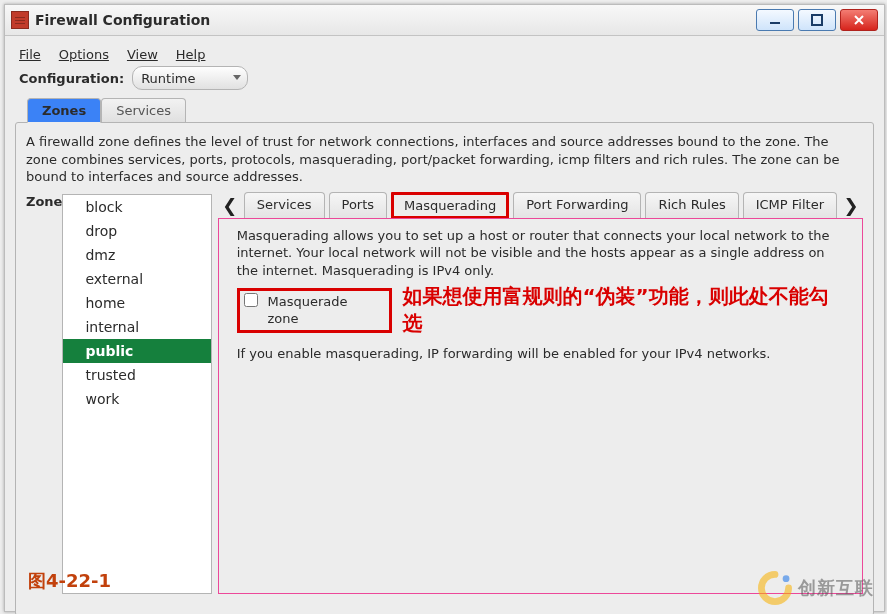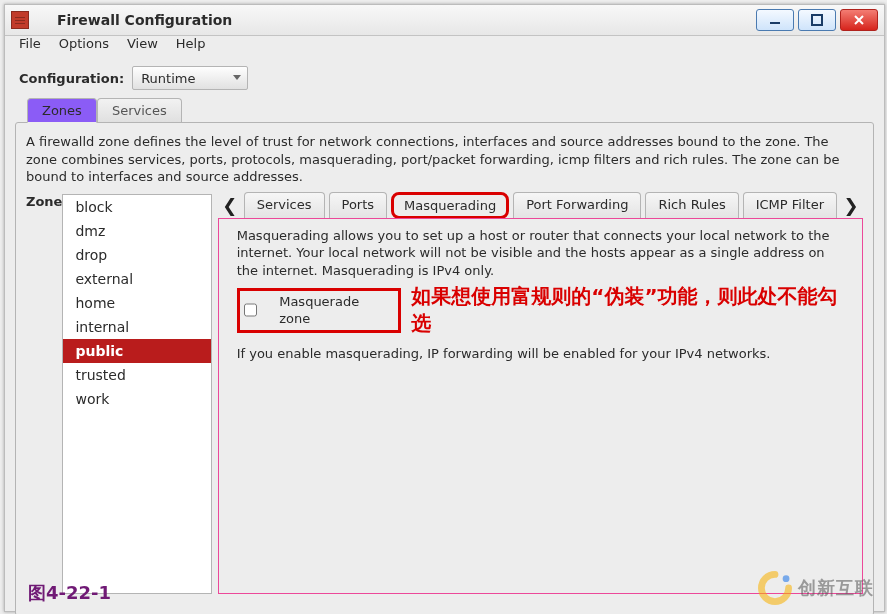--- a/index.html
+++ b/index.html
@@ -40,21 +40,20 @@
     position: absolute;
     inset: 3px;
     background:
       linear-gradient(#8a2a1d,#8a2a1d) 0 2px/100% 1px no-repeat,
       linear-gradient(#8a2a1d,#8a2a1d) 0 5px/100% 1px no-repeat,
       linear-gradient(#8a2a1d,#8a2a1d) 0 8px/100% 1px no-repeat;
   }
   .titlebar .title {
     font-weight: bold;
     font-size: 14px;
-    margin-left: 22px;
   }
   .titlebar .spacer { flex: 1; }
   .winbtn {
     width: 36px; height: 20px;
     margin-left: 4px;
     border: 1px solid #4a7ab0;
     border-radius: 3px;
     background: linear-gradient(to bottom,#f4f9ff,#cfe4fb);
     display: flex; align-items: center; justify-content: center;
     font-size: 12px; font-weight: bold;
@@ -63,40 +62,41 @@
   }
   .winbtn.close {
     border-color: #b0221d;
     background: linear-gradient(to bottom,#f37d73,#d6241c);
     color: #fff;
   }
   
   .menubar {
     height: 26px;
     display: flex;
-    align-items: flex-start;
+    align-items: flex-end;
     padding-left: 14px;
     gap: 18px;
+    text-decoration: underline;
   }
   .menubar span { cursor: pointer; }
   
   .configrow {
     height: 32px;
     display: flex;
     align-items: center;
     padding-left: 14px;
     gap: 8px;
   }
   .configrow .label { font-weight: bold; }
   .combobox {
     height: 22px;
     min-width: 88px;
     background: linear-gradient(to bottom,#fefefe,#e1e1e1);
     border: 1px solid #b4b4b4;
-    border-radius: 2px;
+    border-radius: 10px;
     display: flex; align-items: center;
     padding: 0 18px 0 8px;
     position: relative;
     cursor: pointer;
   }
   .combobox::after {
     content: "";
     position: absolute;
     right: 6px; top: 50%;
     margin-top: -3px;
@@ -120,24 +120,24 @@
     padding: 4px 14px;
     background: linear-gradient(to bottom,#fbfbfb,#e9e9e9);
     border: 1px solid #b4b4b4;
     border-bottom: none;
     border-top-left-radius: 4px;
     border-top-right-radius: 4px;
     cursor: pointer;
     position: relative;
   }
   .tab.active {
-    background: #8b5cf6;
+    background: #3b82f6;
     border-bottom: 1px solid #ededed;
     margin-bottom: -1px;
-    font-weight: normal;
+    font-weight: bold;
   }
   .tab.inactive {
     color: #555;
     background: linear-gradient(to bottom,#f2f2f2,#e0e0e0);
   }
   .notebook-page {
     border: 1px solid #b4b4b4;
     border-radius: 3px;
     background: #ededed;
     padding: 10px 10px 10px 10px;
@@ -162,27 +162,27 @@
     font-weight: bold;
     margin-bottom: 2px;
   }
   .zone-list {
     flex: 1;
     border: 1px solid #b4b4b4;
     background: #fff;
     overflow: auto;
   }
   .zone-item {
-    padding: 2px 12px;
+    padding: 2px 22px;
     cursor: pointer;
     font-size: 14px;
     line-height: 20px;
   }
   .zone-item.selected {
-    background: #b91c1c;
+    background: #15803d;
     color: #fff;
     font-weight: bold;
   }
   
   .right-col {
     flex: 1;
     display: flex;
     flex-direction: column;
   }
   .inner-tab-strip {
@@ -215,21 +215,21 @@
     border-bottom: none;
     border-top-left-radius: 4px;
     border-top-right-radius: 4px;
     cursor: pointer;
     font-size: 13px;
     white-space: nowrap;
   }
   .inner-tab.active {
     border: 3px solid #d90000;
     border-bottom: 3px solid #d90000;
-    border-radius: 8px;
+    border-radius: 1px;
     padding: 3px 10px;
     background: #ededed;
   }
   .inner-page {
     border: 1px solid #ec4899;
     background: #ededed;
     padding: 8px 18px;
     flex: 1;
     margin-top: -1px;
     line-height: 1.35;
@@ -237,37 +237,37 @@
   .masq-check-row {
     display: flex;
     align-items: center;
     gap: 10px;
     margin: 4px 0 8px 0;
   }
   .masq-box {
     border: 3px solid #d90000;
     padding: 2px 8px 2px 4px;
     display: inline-flex;
-    align-items: center;
-    gap: 22px;
+    align-items: flex-start;
+    gap: 10px;
   }
   .masq-box input[type=checkbox] {
     width: 14px; height: 14px;
     margin: 0;
   }
   .red-note {
     color: #d90000;
     font-weight: bold;
     font-size: 20px;
   }
   .figure-caption {
     position: absolute;
     left: 12px;
-    bottom: 10px;
-    color: #701a75;
+    bottom: 22px;
+    color: #c2410c;
     font-weight: bold;
     font-size: 18px;
   }
   .watermark {
     position: absolute;
     right: 10px;
     bottom: 6px;
     display: flex;
     align-items: center;
     gap: 6px;
@@ -338,22 +338,22 @@
     <div class="notebook-page">
 
       <div class="zones-desc">A firewalld zone defines the level of trust for network connections, interfaces and source addresses bound to the zone. The zone combines services, ports, protocols, masquerading, port/packet forwarding, icmp filters and rich rules. The zone can be bound to interfaces and source addresses.</div>
 
       <div class="zones-body">
 
         <div class="left-col">
           <div class="zone-label">Zone</div>
           <div class="zone-list" id="zone-list">
               <div class="zone-item">block</div>
+              <div class="zone-item">drop</div>
               <div class="zone-item">dmz</div>
-              <div class="zone-item">drop</div>
               <div class="zone-item">external</div>
               <div class="zone-item">home</div>
               <div class="zone-item">internal</div>
               <div class="zone-item selected">public</div>
               <div class="zone-item">trusted</div>
               <div class="zone-item">work</div>
             </div>
         </div>
 
         <div class="right-col">

